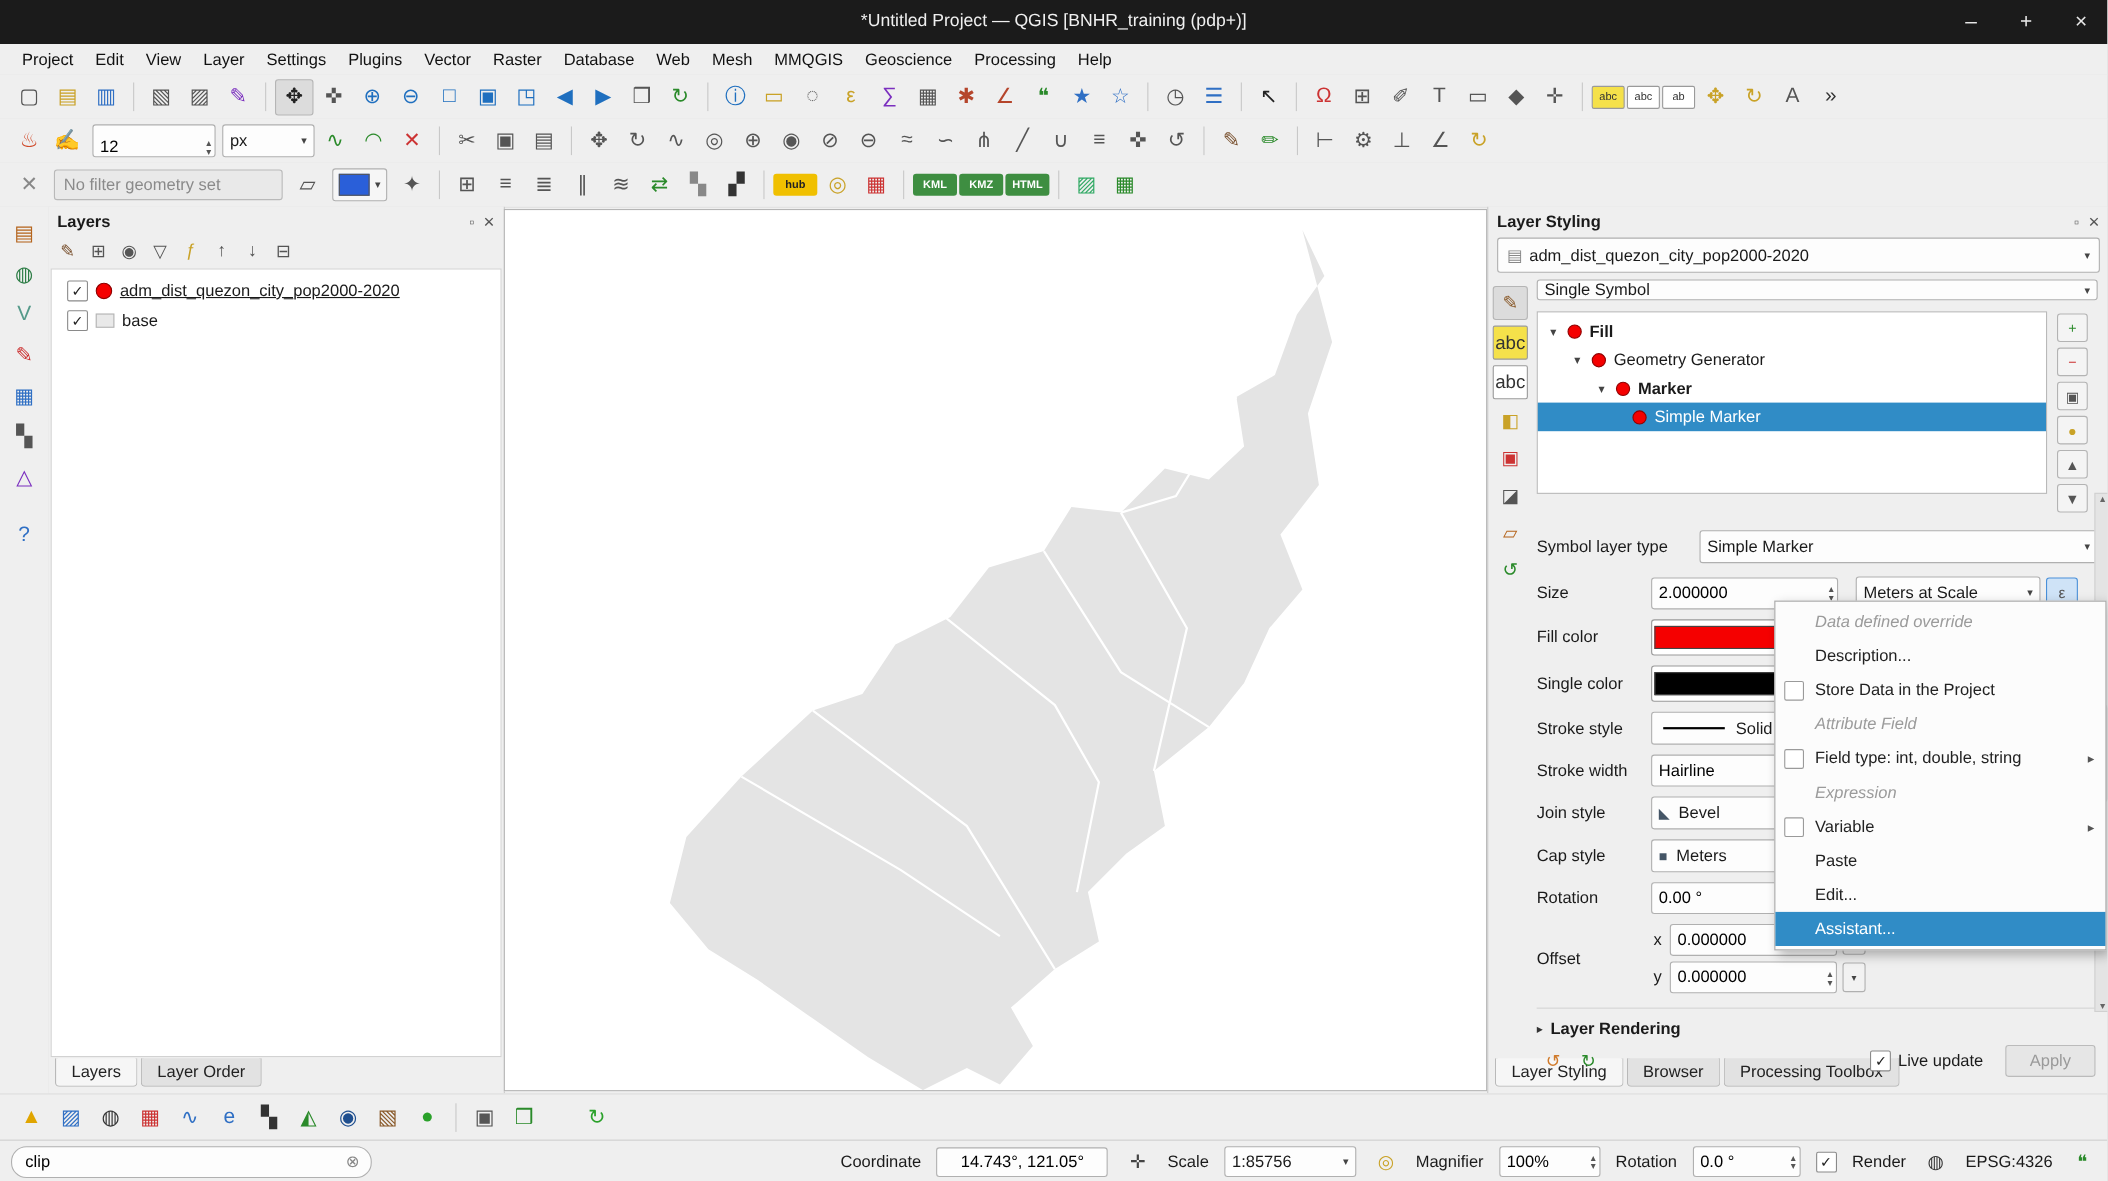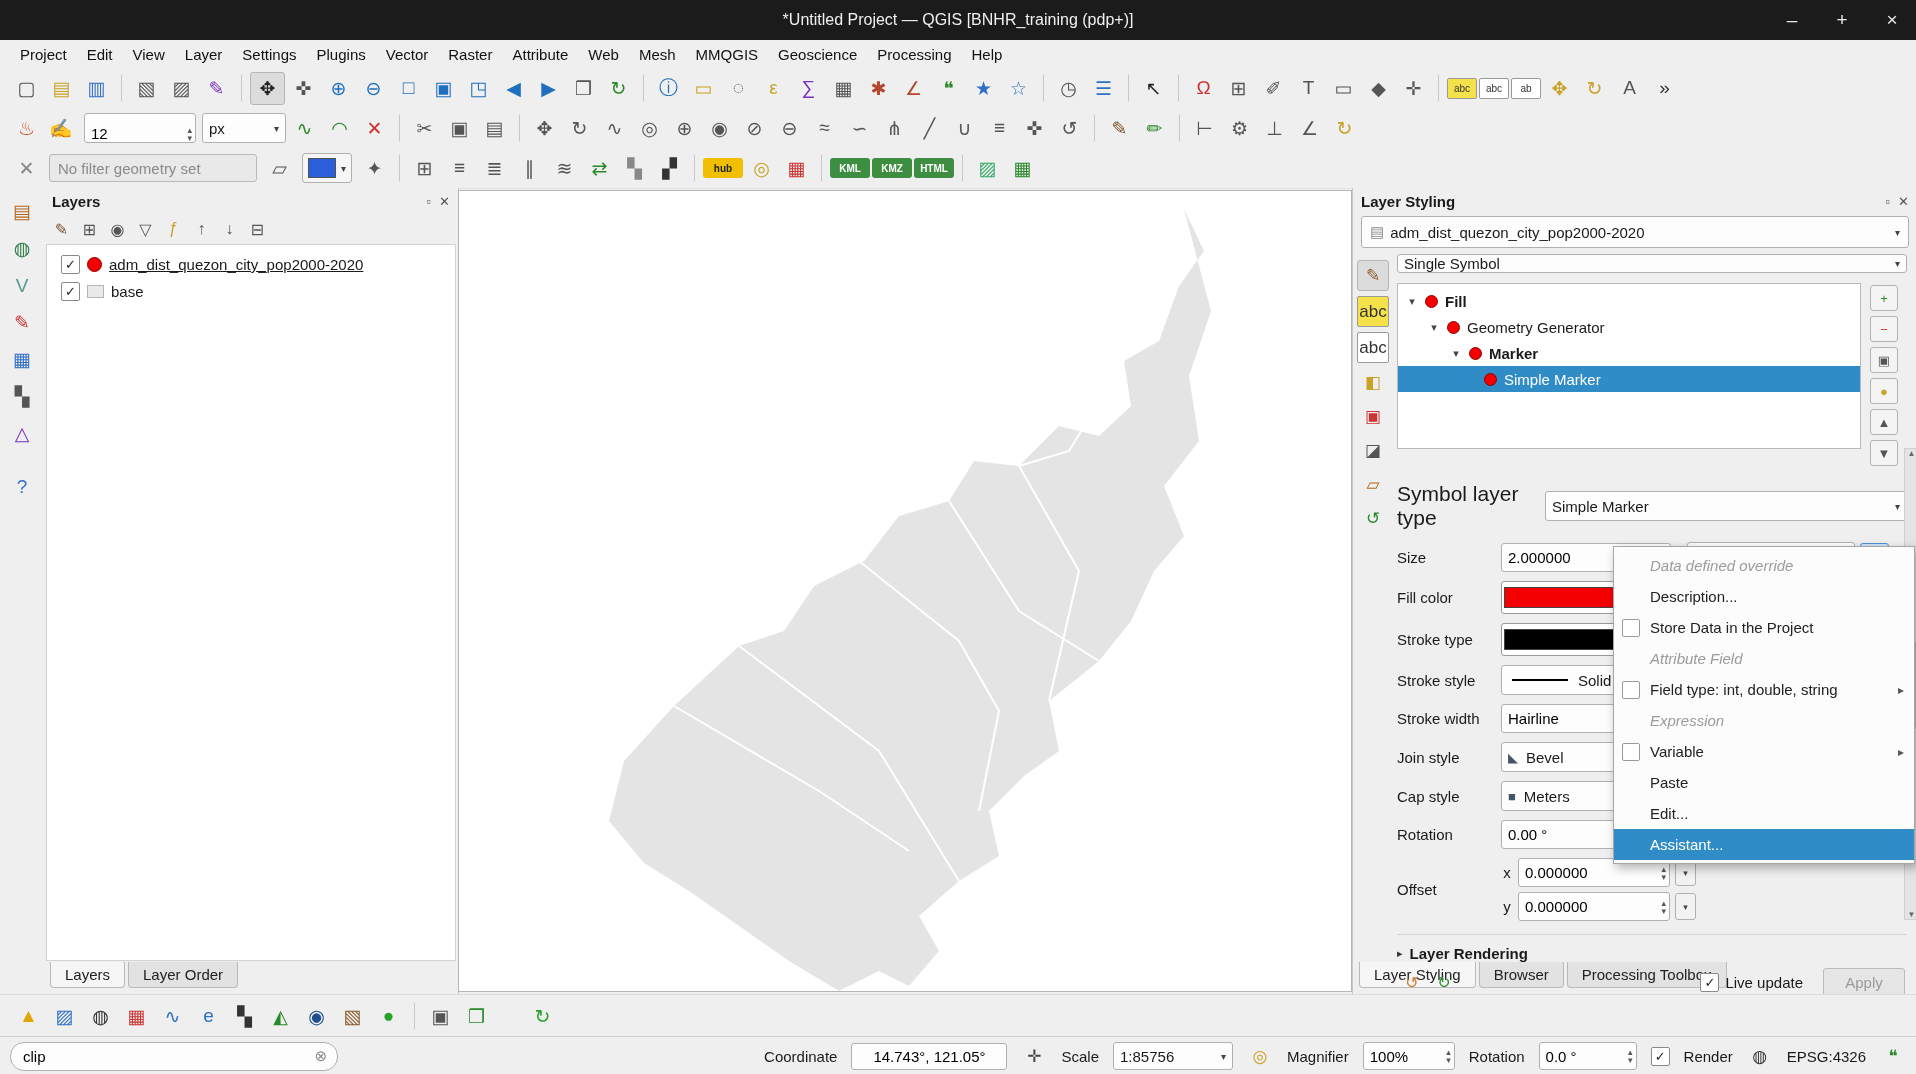--- a/index.html
+++ b/index.html
@@ -98,21 +98,21 @@
   .symbol-combo{height:28px;}
   .tree-wrap{display:flex;margin-top:10px;flex:0 0 auto;}
   .sym-tree{flex:1;background:#fff;border:1px solid #b9b9b9;height:160px;padding-top:4px;}
   .trow{height:26px;display:flex;align-items:center;gap:7px;font-size:15px;}
   .trow .exp{font-size:11px;color:#444;width:12px;text-align:center;}
   .trow.sel{background:#308cc6;color:#fff;}
   .tree-btns{width:46px;display:flex;flex-direction:column;align-items:center;gap:5px;padding-top:2px;flex:0 0 auto;}
   .sbtn{width:26px;height:24px;border:1px solid #b3b3b3;background:#f4f4f4;border-radius:3px;
         display:inline-flex;align-items:center;justify-content:center;font-size:13px;}
   .slt-row{display:flex;align-items:center;margin-top:16px;flex:0 0 auto;}
-  .slt-label{width:148px;font-size:21px;}
+  .slt-label{width:148px;font-size:15px;}
   .slt-row .combo{flex:1;}
 
   .props{margin-top:12px;flex:0 0 auto;}
   .prow{display:flex;align-items:center;margin-bottom:9px;}
   .plabel{width:104px;font-size:15px;flex:0 0 auto;}
   .spinbox{display:inline-flex;align-items:center;border:1px solid #b0b0b0;background:#fdfdfd;height:27px;
            border-radius:3px;}
   .spinbox input{border:none;background:transparent;font:inherit;width:calc(100% - 18px);padding:0 6px;outline:none;}
   .dd-btn{width:27px;height:27px;border:1px solid #b0b0b0;border-radius:3px;background:#f2f2f2;
           display:inline-flex;align-items:center;justify-content:center;margin-left:5px;font-size:14px;color:#555;flex:0 0 auto;}
@@ -185,21 +185,21 @@
 
   <div class="menubar">
       <span class="menu-item">Project</span>
       <span class="menu-item">Edit</span>
       <span class="menu-item">View</span>
       <span class="menu-item">Layer</span>
       <span class="menu-item">Settings</span>
       <span class="menu-item">Plugins</span>
       <span class="menu-item">Vector</span>
       <span class="menu-item">Raster</span>
-      <span class="menu-item">Attribute</span>
+      <span class="menu-item">Database</span>
       <span class="menu-item">Web</span>
       <span class="menu-item">Mesh</span>
       <span class="menu-item">MMQGIS</span>
       <span class="menu-item">Geoscience</span>
       <span class="menu-item">Processing</span>
       <span class="menu-item">Help</span>
     </div>
 
   <div class="tbrow" id="tb1">
       <span class="ti" style="color: rgb(85, 85, 85);">▢</span>
@@ -507,21 +507,21 @@
             <span class="color-btn" style="width:332px">
               <span class="color-fill" style="background: rgb(245, 0, 0);"></span>
               <span class="dd" style="font-size:10px;color:#444">▾</span>
             </span>
             <span class="dd-btn">
                 <i>ε</i>
               </span>
           </div>
 
           <div class="prow">
-            <span class="plabel">Stroke type</span>
+            <span class="plabel">Single color</span>
             <span class="color-btn" style="width:332px">
               <span class="color-fill" style="background: rgb(0, 0, 0);"></span>
               <span class="dd" style="font-size:10px;color:#444">▾</span>
             </span>
             <span class="dd-btn">
                 <i>ε</i>
               </span>
           </div>
 
           <div class="prow">

